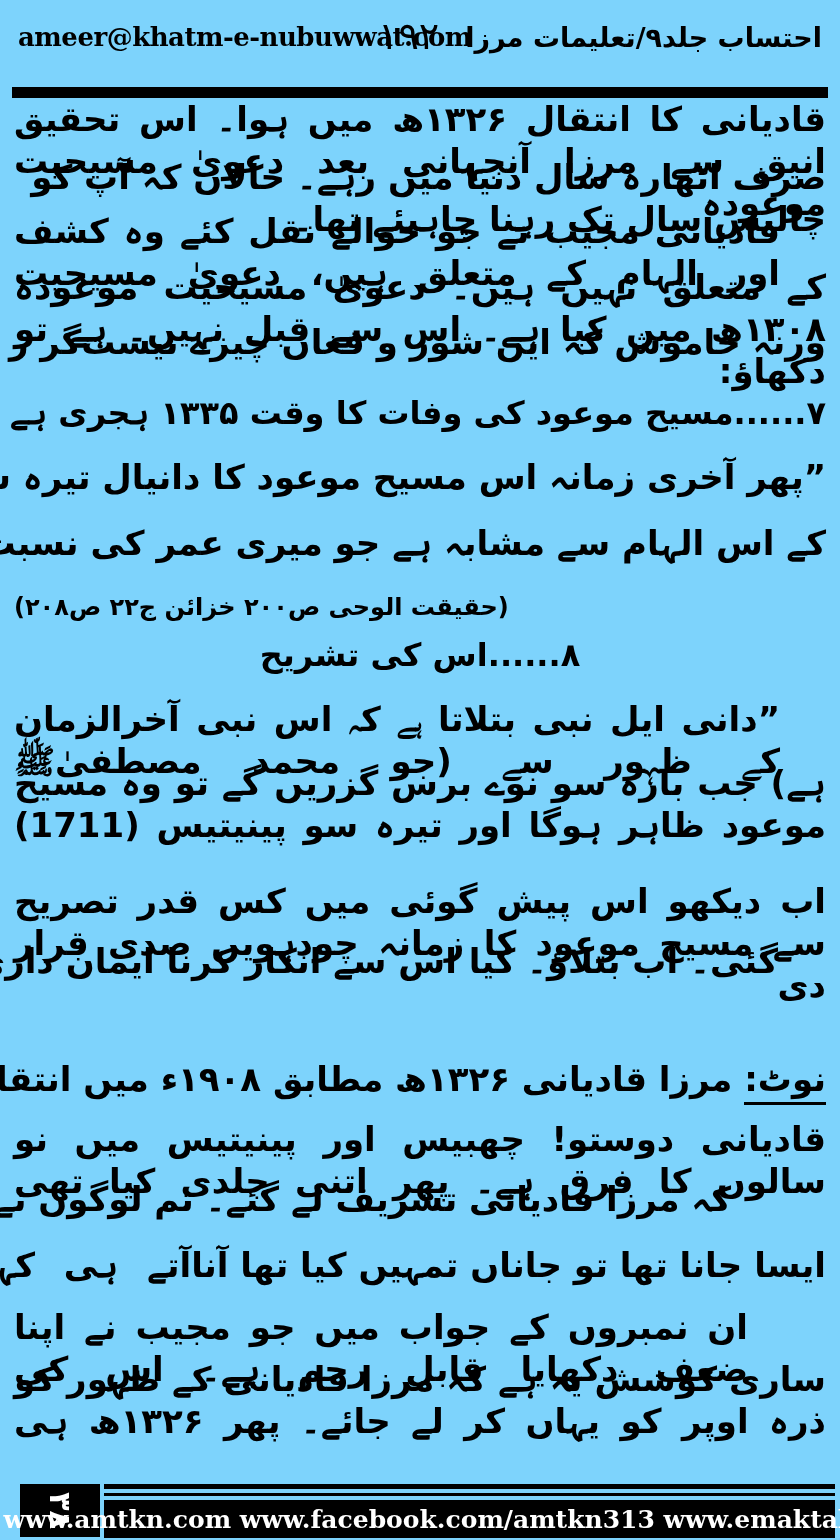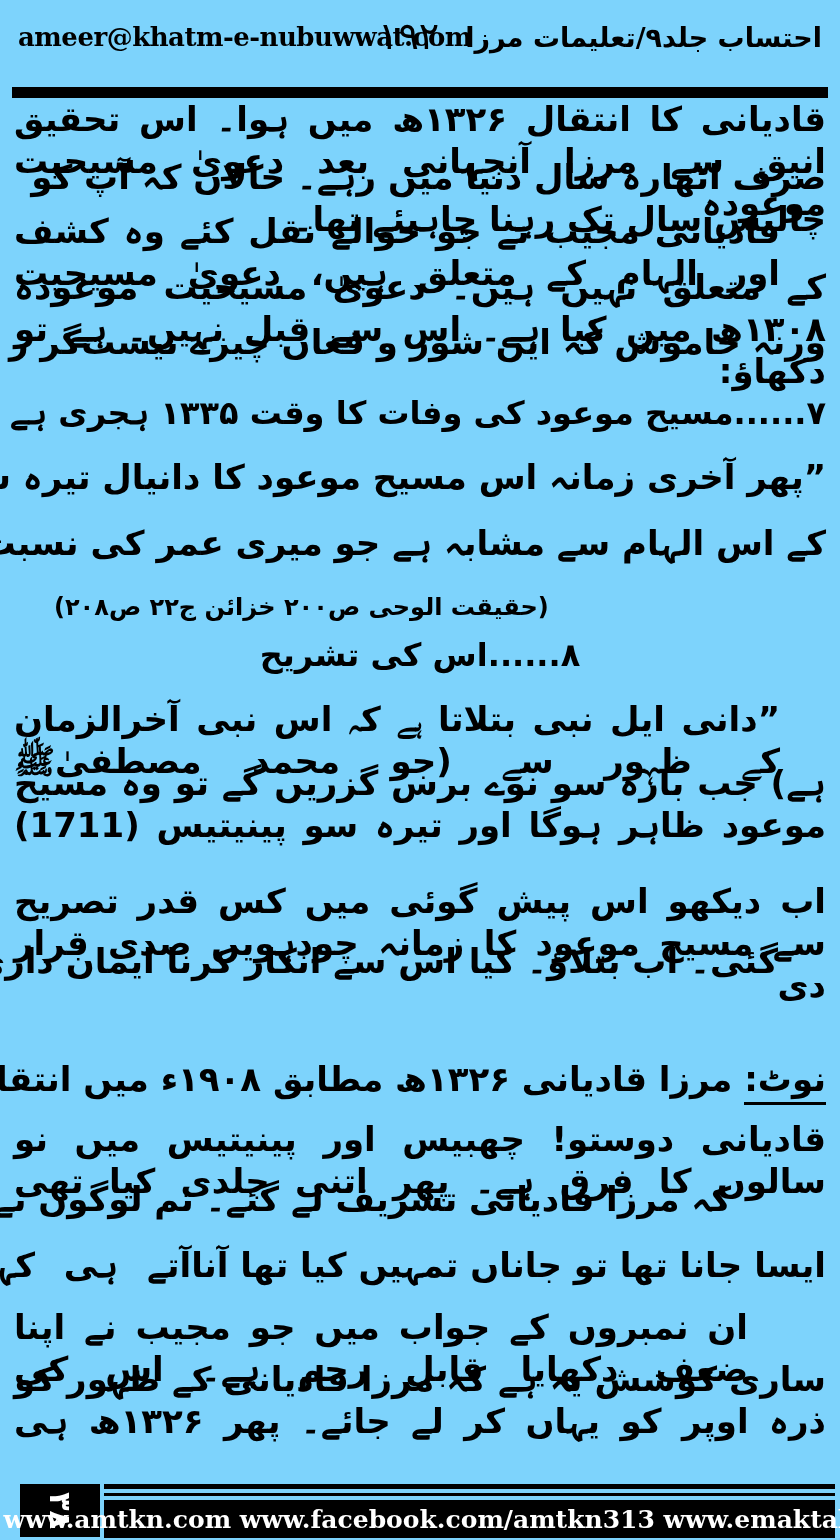--- a/index.html
+++ b/index.html
@@ -32,21 +32,21 @@
   }
   
   .line{
     position:absolute;left:14px;right:14px;
     direction:rtl;unicode-bidi:embed;
     font-weight:700;font-size:34px;line-height:42px;
     text-align:right;
   }
   .just{text-align:justify;text-align-last:justify;}
   .center{text-align:center;white-space:nowrap;}
-  .leftal{text-align:left;white-space:nowrap;margin-left:40px;}
+  .leftal{text-align:left;white-space:nowrap;}
   .ind1{padding-right:46px;}
   .ind2{padding-right:78px;}
   .endind{padding-right:48px;white-space:nowrap;}
   .heading{
     font-size:32px;font-weight:800;text-align:center;white-space:nowrap;
     line-height:50px;
   }
   .heading8{font-size:32px;}
   .refline{font-size:24px;}
   .couplet{

